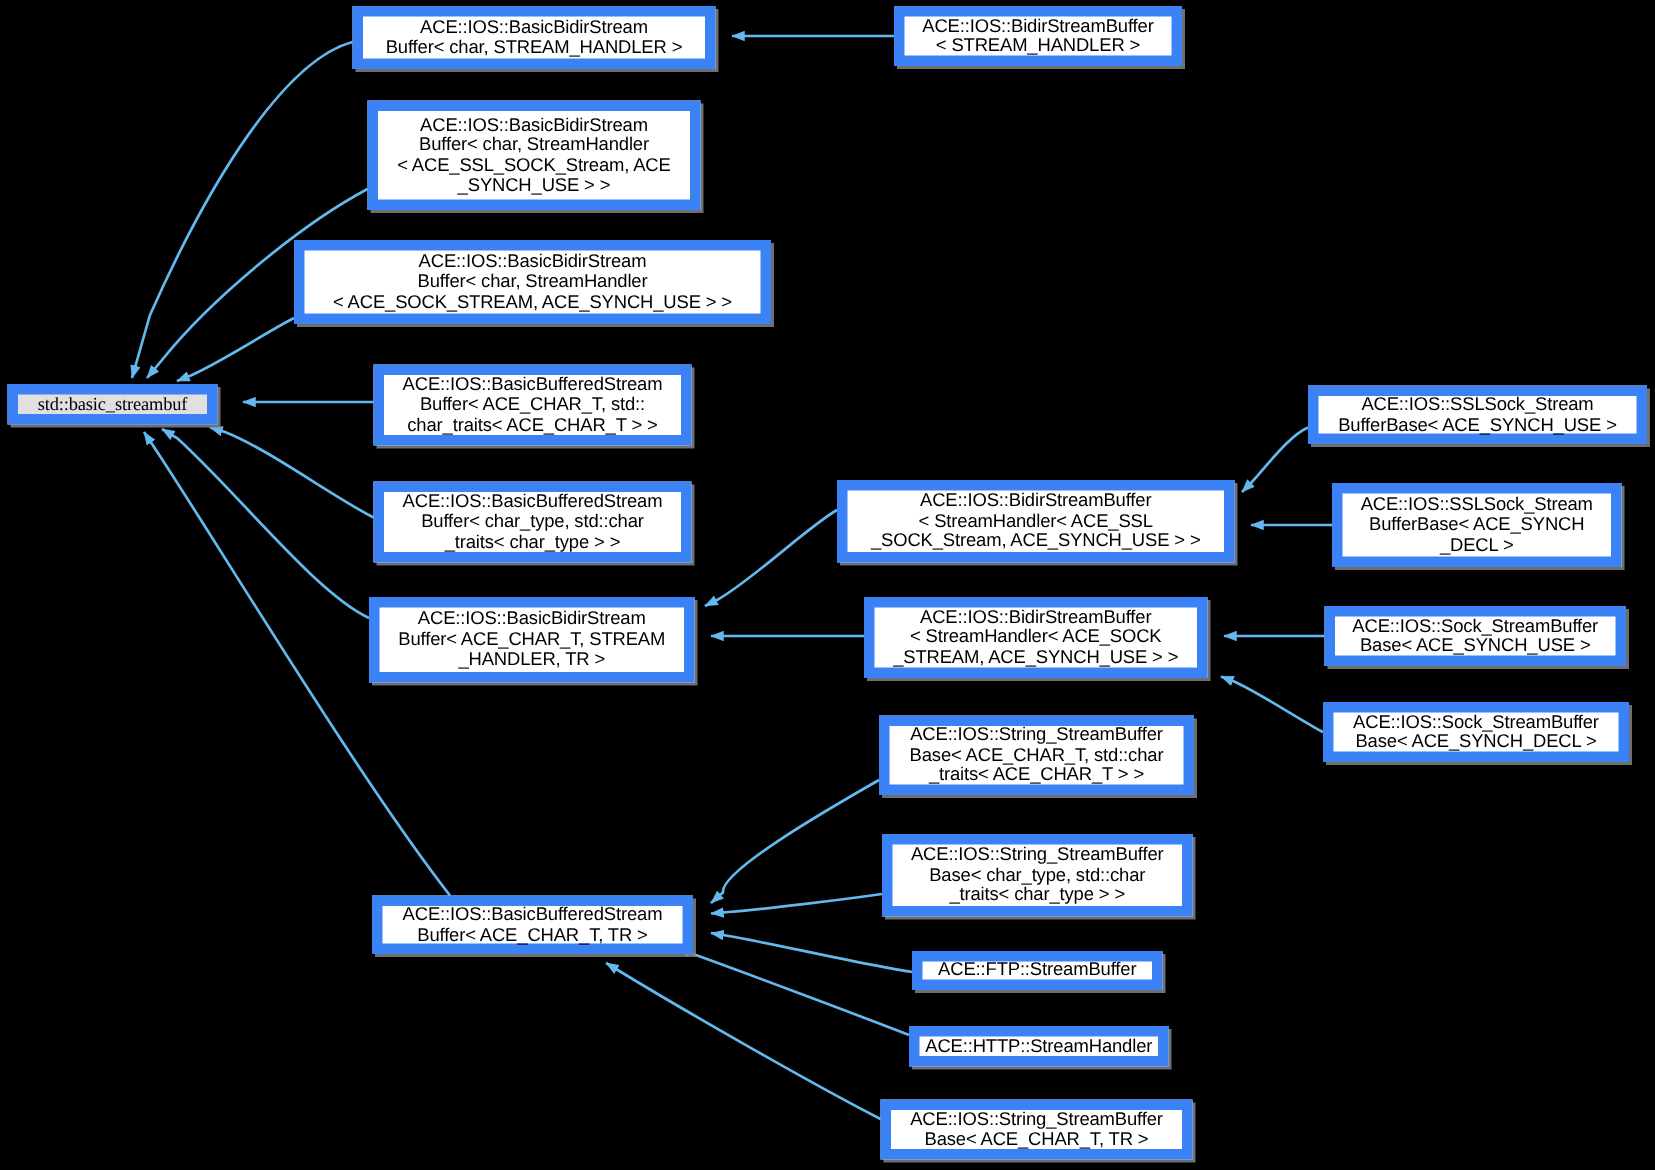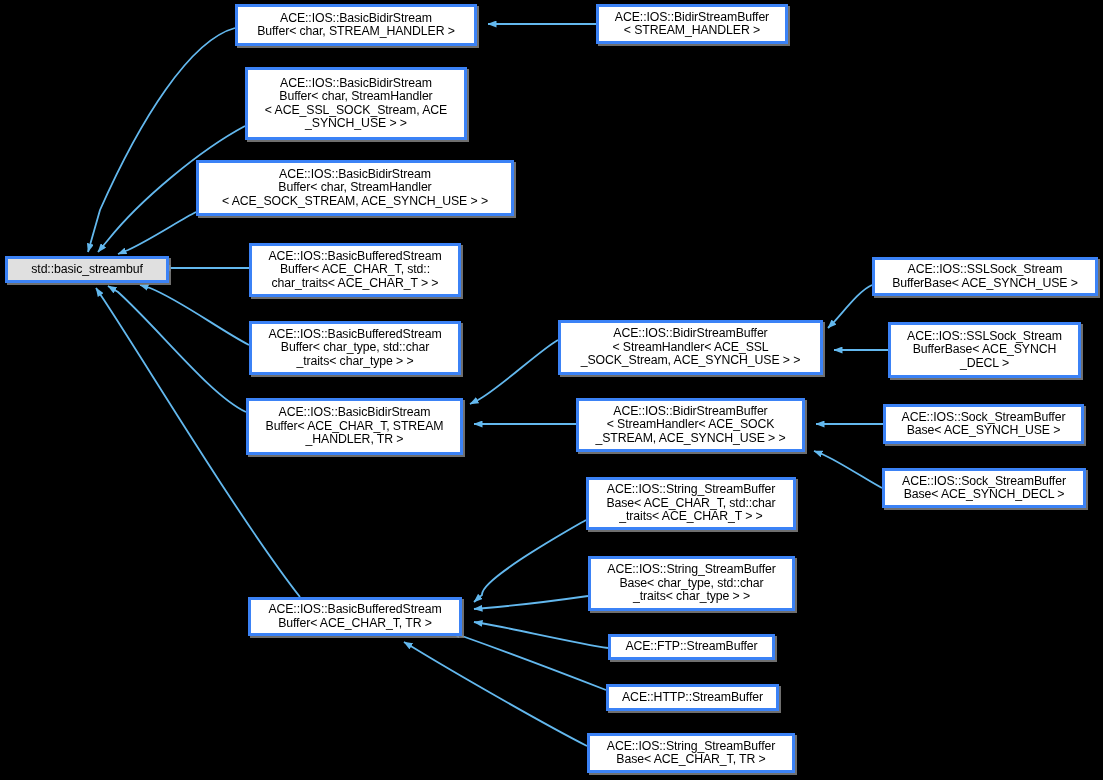--- a/index.html
+++ b/index.html
@@ -20,21 +20,21 @@
     left: 0;
     top: 0;
     width: 1103px;
     height: 780px;
     pointer-events: none;
   }
   .node {
     position: absolute;
     box-sizing: border-box;
     background: #ffffff;
-    border: 3px solid #3b82f6;
+    border: 7px solid #3b82f6;
     box-shadow: 2px 2px 0 0 rgba(130,130,130,0.85);
     display: flex;
     align-items: center;
     justify-content: center;
     text-align: center;
     color: #000000;
     font-size: 12.3px;
     line-height: 13.4px;
     letter-spacing: -0.1px;
     white-space: pre;
@@ -71,21 +71,21 @@
       <path d="M 872,285 C 860,290 845,310 834,322 L 828,328" fill="none" stroke="#63b8ee" stroke-width="1.8" marker-end="url(#arrowhead)"></path>
       <path d="M 888,350 L 834,350" fill="none" stroke="#63b8ee" stroke-width="1.8" marker-end="url(#arrowhead)"></path>
       <path d="M 883,424 L 816,424" fill="none" stroke="#63b8ee" stroke-width="1.8" marker-end="url(#arrowhead)"></path>
       <path d="M 882,488 C 870,482 840,462 822,454 L 814,451" fill="none" stroke="#63b8ee" stroke-width="1.8" marker-end="url(#arrowhead)"></path>
       <path d="M 586,520 C 560,535 480,580 482,595 L 474,602" fill="none" stroke="#63b8ee" stroke-width="1.8" marker-end="url(#arrowhead)"></path>
       <path d="M 588,596 C 560,600 510,606 486,608 L 474,609" fill="none" stroke="#63b8ee" stroke-width="1.8" marker-end="url(#arrowhead)"></path>
       <path d="M 608,648 C 580,644 510,628 486,624 L 474,622" fill="none" stroke="#63b8ee" stroke-width="1.8" marker-end="url(#arrowhead)"></path>
       <path d="M 606,690 C 570,676 490,646 462,636 L 452,632" fill="none" stroke="#63b8ee" stroke-width="1.8" marker-end="url(#arrowhead)"></path>
       <path d="M 587,746 C 540,722 450,670 414,648 L 404,642" fill="none" stroke="#63b8ee" stroke-width="1.8" marker-end="url(#arrowhead)"></path>
     </svg>
-<div class="node root" style="left: 5px; top: 256px; width: 164px; height: 27px;"><span class="lbl">std::basic_streambuf</span></div>
+<div class="node root" style="left: 5px; top: 256px; width: 140px; height: 27px; font-family: Liberation Serif, serif;"><span class="lbl">std::basic_streambuf</span></div>
     <div class="node" style="left: 235px; top: 4px; width: 242px; height: 42px;"><span class="lbl">ACE::IOS::BasicBidirStream
 Buffer&lt; char, STREAM_HANDLER &gt;</span></div>
     <div class="node" style="left: 245px; top: 67px; width: 222px; height: 73px;"><span class="lbl">ACE::IOS::BasicBidirStream
 Buffer&lt; char, StreamHandler
 &lt; ACE_SSL_SOCK_Stream, ACE
 _SYNCH_USE &gt; &gt;</span></div>
     <div class="node" style="left: 196px; top: 160px; width: 318px; height: 56px;"><span class="lbl">ACE::IOS::BasicBidirStream
 Buffer&lt; char, StreamHandler
 &lt; ACE_SOCK_STREAM, ACE_SYNCH_USE &gt; &gt;</span></div>
     <div class="node" style="left: 249px; top: 243px; width: 212px; height: 54px;"><span class="lbl">ACE::IOS::BasicBufferedStream
@@ -107,21 +107,21 @@
     <div class="node" style="left: 576px; top: 398px; width: 229px; height: 54px;"><span class="lbl">ACE::IOS::BidirStreamBuffer
 &lt; StreamHandler&lt; ACE_SOCK
 _STREAM, ACE_SYNCH_USE &gt; &gt;</span></div>
     <div class="node" style="left: 586px; top: 477px; width: 210px; height: 53px;"><span class="lbl">ACE::IOS::String_StreamBuffer
 Base&lt; ACE_CHAR_T, std::char
 _traits&lt; ACE_CHAR_T &gt; &gt;</span></div>
     <div class="node" style="left: 588px; top: 556px; width: 207px; height: 55px;"><span class="lbl">ACE::IOS::String_StreamBuffer
 Base&lt; char_type, std::char
 _traits&lt; char_type &gt; &gt;</span></div>
     <div class="node" style="left: 608px; top: 634px; width: 167px; height: 26px;"><span class="lbl">ACE::FTP::StreamBuffer</span></div>
-    <div class="node" style="left: 606px; top: 684px; width: 173px; height: 27px;"><span class="lbl">ACE::HTTP::StreamBuffer</span></div>
+    <div class="node" style="left: 606px; top: 684px; width: 173px; height: 27px;"><span class="lbl">ACE::HTTP::StreamHandler</span></div>
     <div class="node" style="left: 587px; top: 733px; width: 208px; height: 40px;"><span class="lbl">ACE::IOS::String_StreamBuffer
 Base&lt; ACE_CHAR_T, TR &gt;</span></div>
     <div class="node" style="left: 872px; top: 257px; width: 226px; height: 39px;"><span class="lbl">ACE::IOS::SSLSock_Stream
 BufferBase&lt; ACE_SYNCH_USE &gt;</span></div>
     <div class="node" style="left: 888px; top: 322px; width: 193px; height: 56px;"><span class="lbl">ACE::IOS::SSLSock_Stream
 BufferBase&lt; ACE_SYNCH
 _DECL &gt;</span></div>
     <div class="node" style="left: 883px; top: 404px; width: 201px; height: 40px;"><span class="lbl">ACE::IOS::Sock_StreamBuffer
 Base&lt; ACE_SYNCH_USE &gt;</span></div>
     <div class="node" style="left: 882px; top: 468px; width: 204px; height: 40px;"><span class="lbl">ACE::IOS::Sock_StreamBuffer

